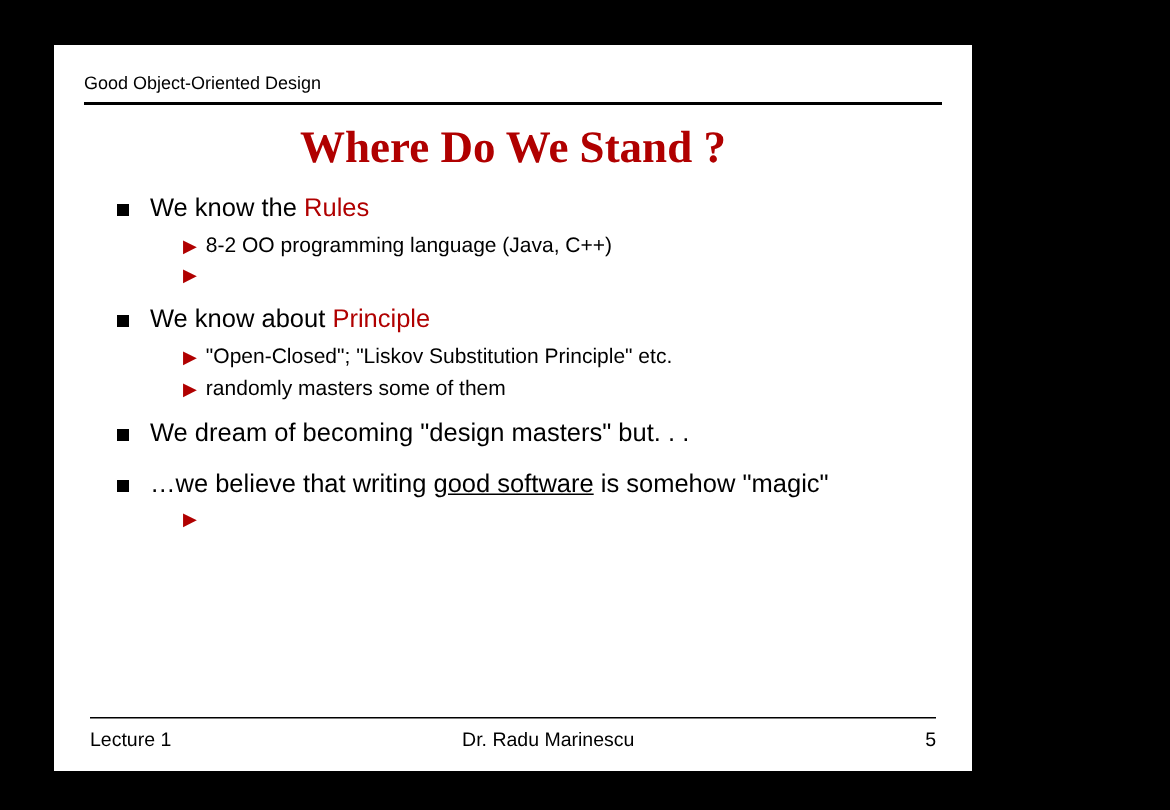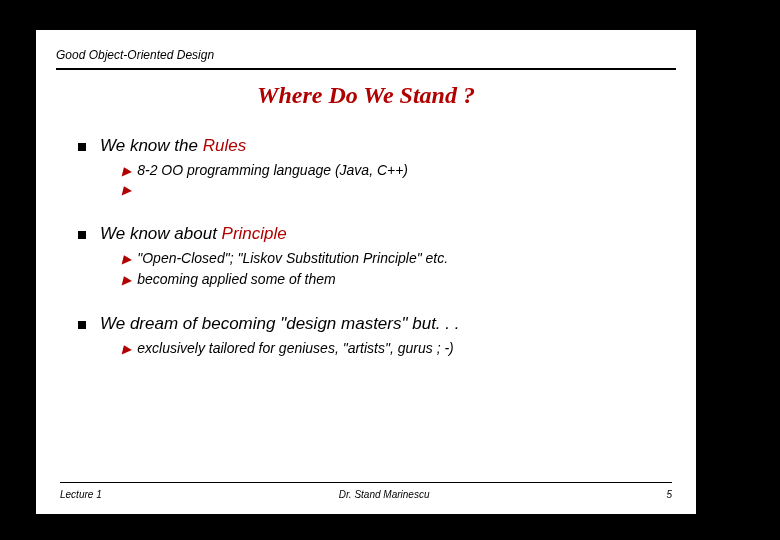--- a/index.html
+++ b/index.html
@@ -7,52 +7,51 @@
     width: 780px;
     height: 540px;
     background: #000;
     font-family: Arial, Helvetica, sans-serif;
     position: relative;
   }
   .slide {
     position: absolute;
     left: 36px;
     top: 30px;
-    width: 660px;
+    width: 612px;
     height: 484px;
     background: #fff;
-    font-style: italic;
   }
   .header {
     padding: 18px 20px 4px 20px;
     font-size: 12px;
     color: #000;
   }
   .header-rule {
     margin: 2px 20px 0 20px;
     border: none;
     border-top: 2px solid #000;
   }
   .title {
     text-align: center;
     color: #b00000;
     font-family: Georgia, 'Times New Roman', serif;
-    font-size: 24px;
+    font-size: 30px;
     font-weight: bold;
     margin-top: 12px;
   }
   .content {
     padding: 0 34px 0 42px;
   }
   .lvl1 {
     display: flex;
     align-items: baseline;
     font-size: 17px;
     color: #000;
-    margin-top: 26px;
+    margin-top: 12px;
   }
   .lvl1 .bullet-sq {
     width: 8px; height: 8px;
     background: #000;
     margin-right: 14px;
     margin-top: 7px;
     flex-shrink: 0;
   }
   .lvl1 .txt { line-height: 1.3; }
   .accent { color: #b00000; }
@@ -77,21 +76,21 @@
     padding: 0 24px;
   }
   .footer-rule {
     border: none;
     border-top: 1px solid #000;
     margin-bottom: 6px;
   }
   .footer-row {
     display: flex;
     justify-content: space-between;
-    font-size: 10px;
+    font-size: 13px;
     color: #000;
     text-align: right;
   }
 </style>
 </head>
 <body>
 
 <div class="slide">
 
   <div class="header">Good Object-Oriented Design</div>
@@ -120,39 +119,44 @@
       <div class="txt">
         <span>We know about </span><span class="accent">Principle</span>
       </div>
     </div>
     <div class="lvl2">
       <span class="arrow">▶</span>
       <span>"Open-Closed"; "Liskov Substitution Principle" etc.</span>
     </div>
     <div class="lvl2">
       <span class="arrow">▶</span>
-      <span>becoming applied some of them</span>
+      <span>randomly masters some of them</span>
     </div>
 
     <div class="lvl1">
       <div class="bullet-sq"></div>
       <div class="txt">
         <span>We dream of becoming "design masters" but. . .</span>
       </div>
     </div>
 
+    <div class="lvl1">
+      <div class="bullet-sq"></div>
+      <div class="txt">
+        <span>…we believe that writing </span><span class="under">good software</span><span> is somehow "magic"</span>
+      </div>
+    </div>
     <div class="lvl2">
       <span class="arrow">▶</span>
-      <span>exclusively tailored for geniuses, "artists", gurus ; -)</span>
     </div>
 
   </div>
 
   <div class="footer">
     <hr class="footer-rule">
     <div class="footer-row">
       <span>Lecture 1</span>
-      <span>Dr. Stand Marinescu</span>
+      <span>Dr. Radu Marinescu</span>
       <span>5</span>
     </div>
   </div>
 
 </div>
 
 </body></html>

